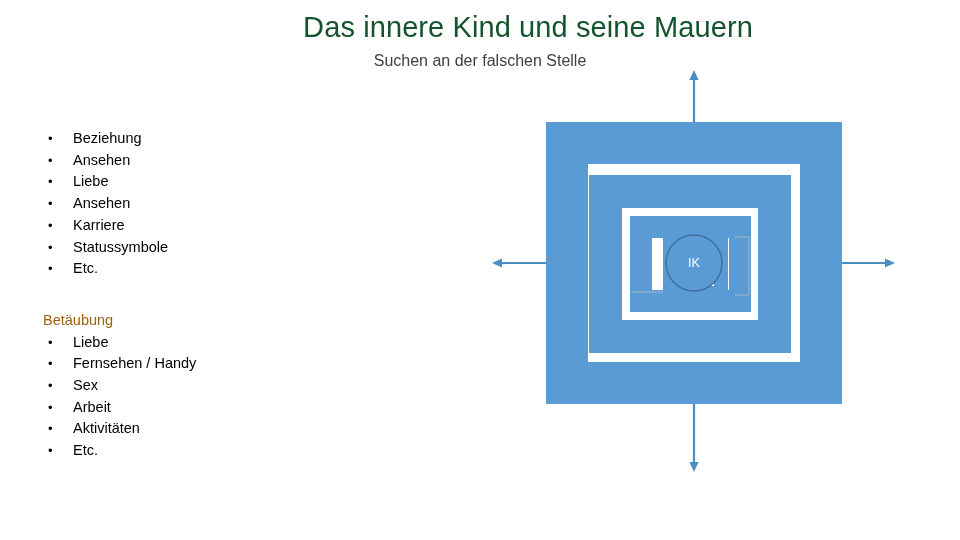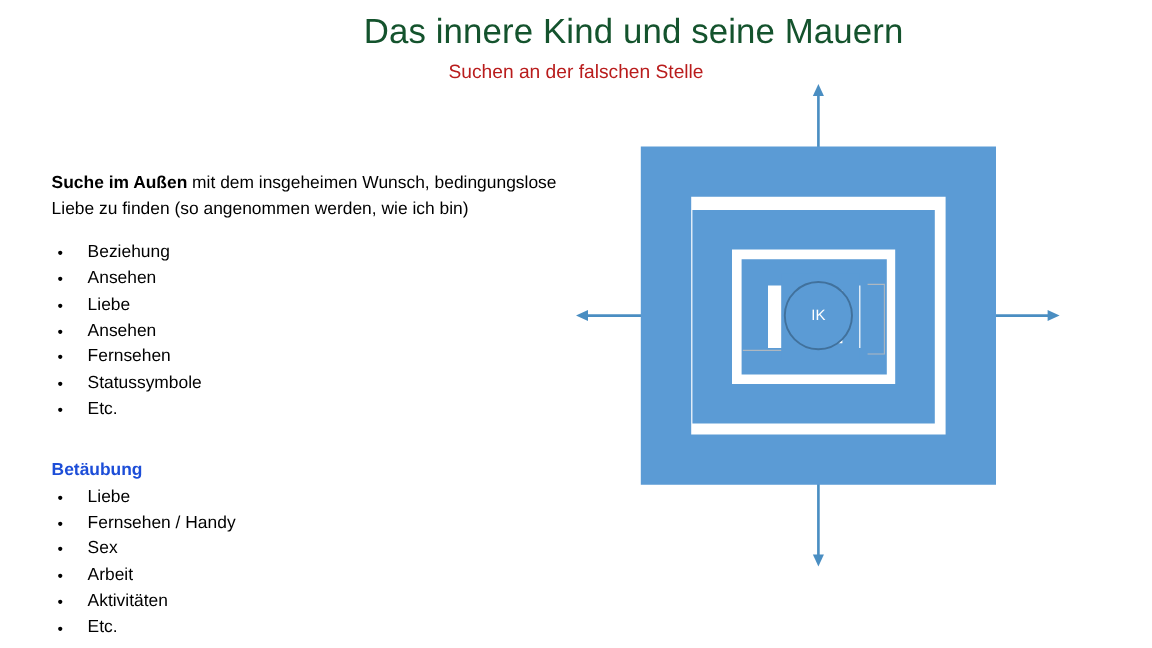--- a/index.html
+++ b/index.html
@@ -30,21 +30,21 @@
     padding-left: 48px;
   }
   #slide-subtitle {
     position: absolute;
     left: 0;
     top: 52px;
     width: 960px;
     text-align: center;
     font-size: 16px;
     font-weight: 400;
-    color: #b91c1c;
+    color: #404040;
     white-space: nowrap;
   }
 
   
   #left-content {
     position: absolute;
     left: 43px;
     top: 128px;
     width: 452px;
   }
@@ -74,28 +74,28 @@
     top: 0;
     font-size: 13px;
     line-height: 21.7px;
   }
   #block-betaeubung {
     margin-top: 30px;
   }
   .block-heading {
     font-size: 14.5px;
     line-height: 21.7px;
-    font-weight: bold;
-    color: #1d4ed8;
+    font-weight: normal;
+    color: #a16207;
   }
 
   
   #diagram {
     position: absolute;
-    left: 468px;
+    left: 480px;
     top: 60px;
     width: 430px;
     height: 425px;
   }
   #diagram svg {
     display: block;
   }
   .ik-label {
     font-family: "Liberation Sans", sans-serif;
     font-size: 12.5px;
@@ -104,28 +104,27 @@
 </style>
 </head>
 <body>
 
 <div id="slide-title">Das innere Kind und seine Mauern</div>
 
 <div id="slide-subtitle">Suchen an der falschen Stelle</div>
 
 <div id="left-content">
 
-  <p class="para"><span class="lead">Suche im Außen</span><span> mit dem insgeheimen Wunsch, bedingungslose Liebe zu finden (so angenommen werden, wie ich bin)</span></p>
 
   <ul class="bullets">
     <li><span class="dot">•</span><span>Beziehung</span></li>
     <li><span class="dot">•</span><span>Ansehen</span></li>
     <li><span class="dot">•</span><span>Liebe</span></li>
     <li><span class="dot">•</span><span>Ansehen</span></li>
-    <li><span class="dot">•</span><span>Fernsehen</span></li>
+    <li><span class="dot">•</span><span>Karriere</span></li>
     <li><span class="dot">•</span><span>Statussymbole</span></li>
     <li><span class="dot">•</span><span>Etc.</span></li>
   </ul>
 
   <div id="block-betaeubung">
     <div class="block-heading">Betäubung</div>
     <ul class="bullets">
       <li><span class="dot">•</span><span>Liebe</span></li>
       <li><span class="dot">•</span><span>Fernsehen / Handy</span></li>
       <li><span class="dot">•</span><span>Sex</span></li>

